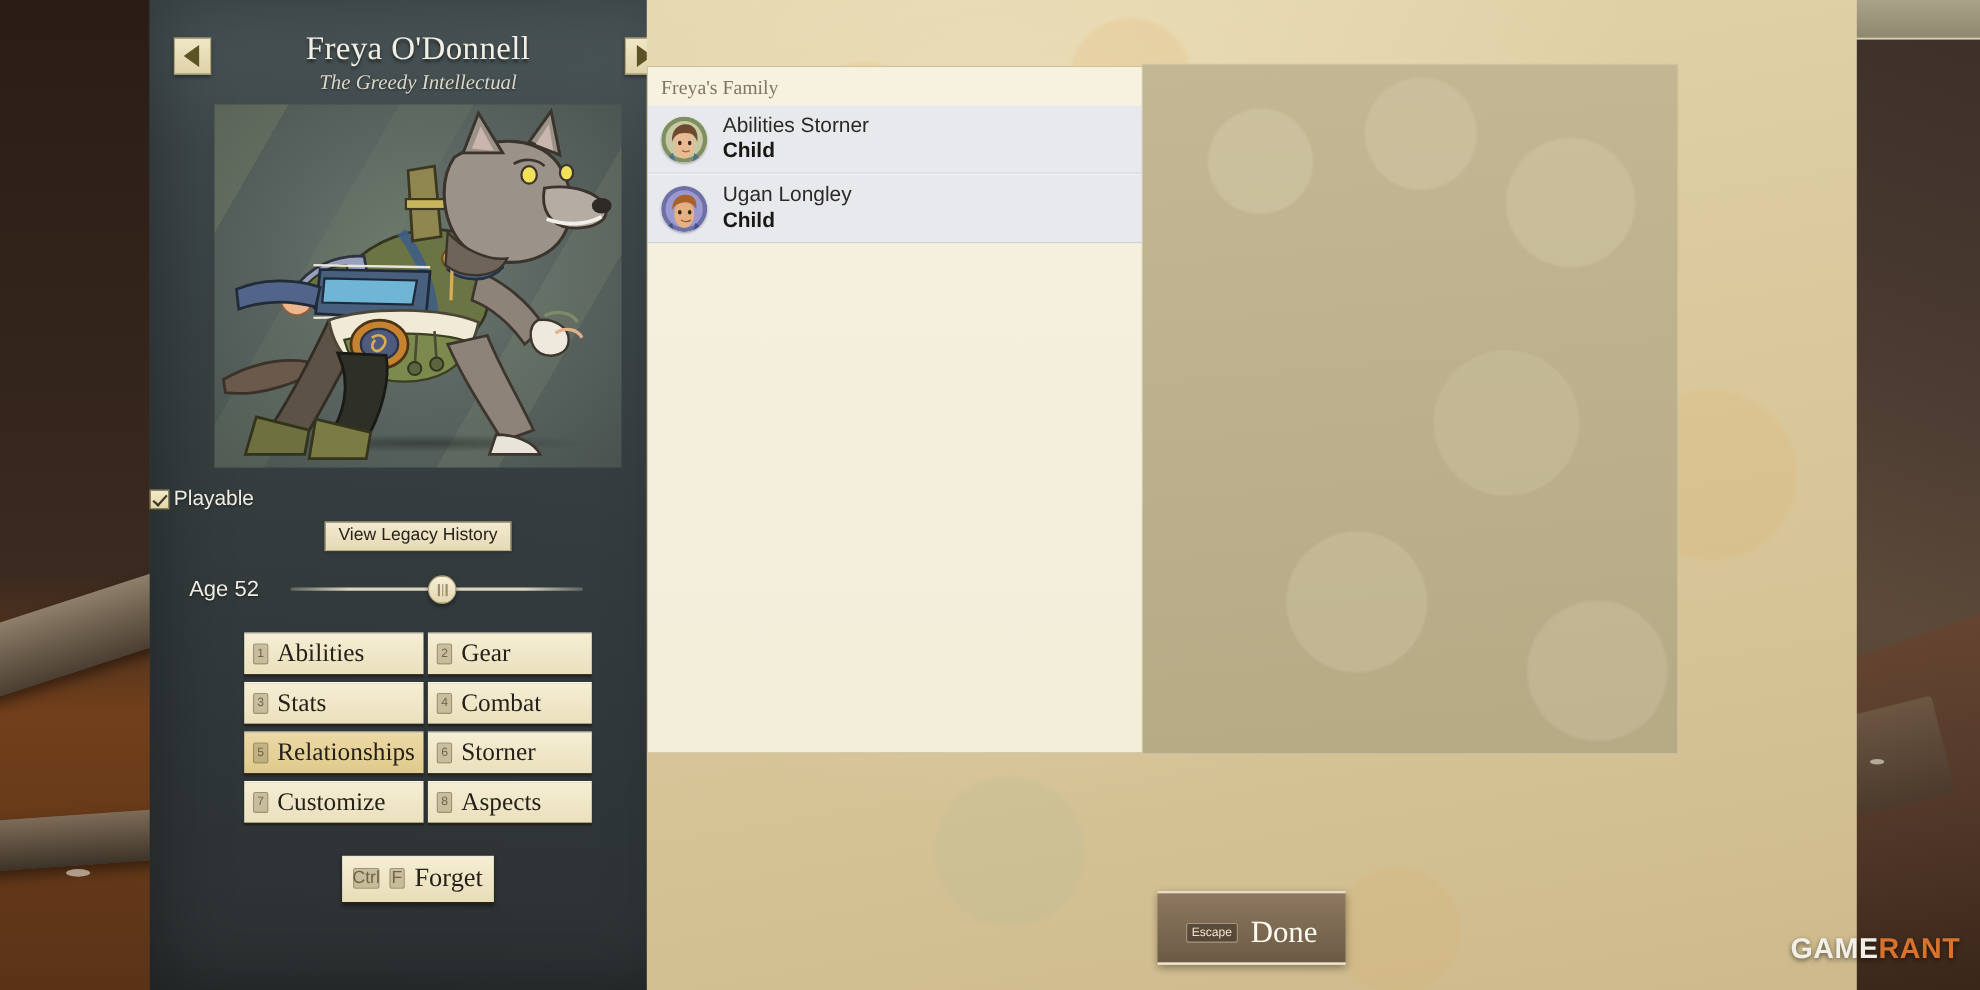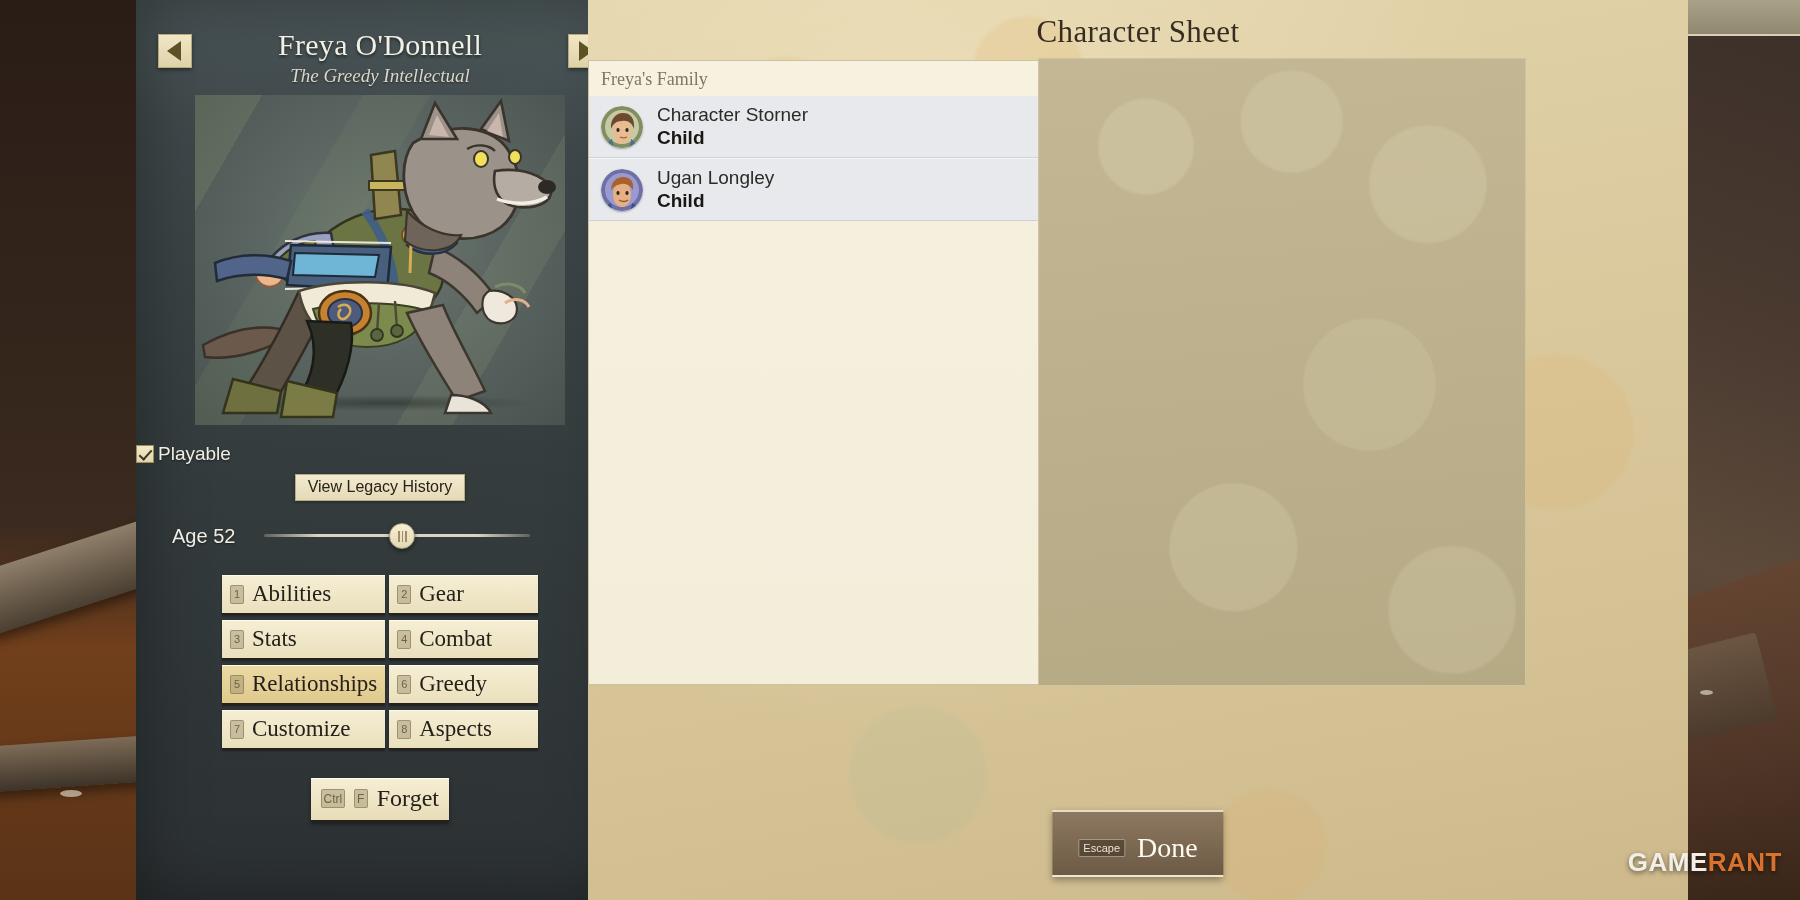--- a/index.html
+++ b/index.html
@@ -253,21 +253,21 @@
     width: 138px; margin: 28px auto 0;
     padding: 6px 10px 8px;
     background: linear-gradient(180deg, #f6eed4 0%, #e8ddb8 100%);
     border-top: 1px solid #fffbe9;
     border-bottom: 2px solid #24201a;
     font-family: "Liberation Serif", serif;
     font-size: 24px; color: #25211a;
     cursor: pointer;
     box-shadow: 0 2px 4px rgba(0,0,0,.45);
   }
-  .forget-btn .keyhint { font-size: 12px; }
+  .forget-btn .keyhint { font-size: 16px; }
 
   
   .sheet {
     position: absolute; left: 588px; top: 0;
     width: 1100px; height: 900px;
     background:
       radial-gradient(ellipse at 30% 20%, rgba(255,245,215,.35) 0%, rgba(255,245,215,0) 55%),
       linear-gradient(170deg, #e3d4ab 0%, #dccba0 35%, #d5c396 70%, #cdb98c 100%);
     z-index: 6;
     overflow: hidden;
@@ -533,61 +533,60 @@
       <div class="tab-btn">
         <span class="keyhint">4</span>
         <span>Combat</span>
       </div>
       <div class="tab-btn active">
         <span class="keyhint">5</span>
         <span>Relationships</span>
       </div>
       <div class="tab-btn">
         <span class="keyhint">6</span>
-        <span>Greedy</span>
+        <span>Storner</span>
       </div>
       <div class="tab-btn">
         <span class="keyhint">7</span>
         <span>Customize</span>
       </div>
       <div class="tab-btn">
         <span class="keyhint">8</span>
         <span>Aspects</span>
       </div>
     </div>
 
     <div class="forget-btn">
       <span class="keyhint">Ctrl</span>
       <span class="keyhint">F</span>
       <span>Forget</span>
     </div>
   </div>
 
   <div class="sheet">
-    <div class="sheet-title">Character Sheet</div>
 
     <div class="family-panel">
       <div class="family-head">Freya's Family</div>
 
       <div class="family-row">
         <div class="avatar">
           <svg viewBox="0 0 42 42" width="42" height="42">
             <circle cx="21" cy="21" r="21" fill="#7f8f5f"></circle>
             <circle cx="21" cy="21" r="17" fill="#c6c9a4"></circle>
             <path d="M21 14 C 27 14, 30 19, 30 25 C 30 33, 26 38, 21 38 C 16 38, 12 33, 12 25 C 12 19, 15 14, 21 14 Z" fill="#e9bb92"></path>
             <path d="M10 23 C 9 13, 15 7, 22 7 C 30 7, 34 13, 33 23 C 31 17, 27 14, 21 15 C 15 15, 12 18, 10 23 Z" fill="#6d4a2f"></path>
             <path d="M11 33 C 12 40, 14 42, 14 42 L 6 42 C 6 38, 8 34, 11 33 Z" fill="#4e6f8a"></path>
             <path d="M30 33 C 33 35, 36 38, 36 42 L 28 42 C 29 39, 30 36, 30 33 Z" fill="#4e6f8a"></path>
             <ellipse cx="17" cy="24" rx="1.6" ry="2" fill="#2e2620"></ellipse>
             <ellipse cx="26" cy="24" rx="1.6" ry="2" fill="#2e2620"></ellipse>
             <path d="M19 31 C 21 32, 24 32, 26 31" stroke="#9a6848" stroke-width="1.3" fill="none"></path>
           </svg>
         </div>
         <div class="row-text">
-          <div class="row-name">Character Storner</div>
+          <div class="row-name">Abilities Storner</div>
           <div class="row-rel">Child</div>
         </div>
       </div>
 
       <div class="family-row">
         <div class="avatar">
           <svg viewBox="0 0 42 42" width="42" height="42">
             <circle cx="21" cy="21" r="21" fill="#6f6fa8"></circle>
             <circle cx="21" cy="21" r="17" fill="#9a9ad0"></circle>
             <path d="M21 14 C 27 14, 30 19, 30 25 C 30 33, 26 38, 21 38 C 16 38, 12 33, 12 25 C 12 19, 15 14, 21 14 Z" fill="#e7b083"></path>

